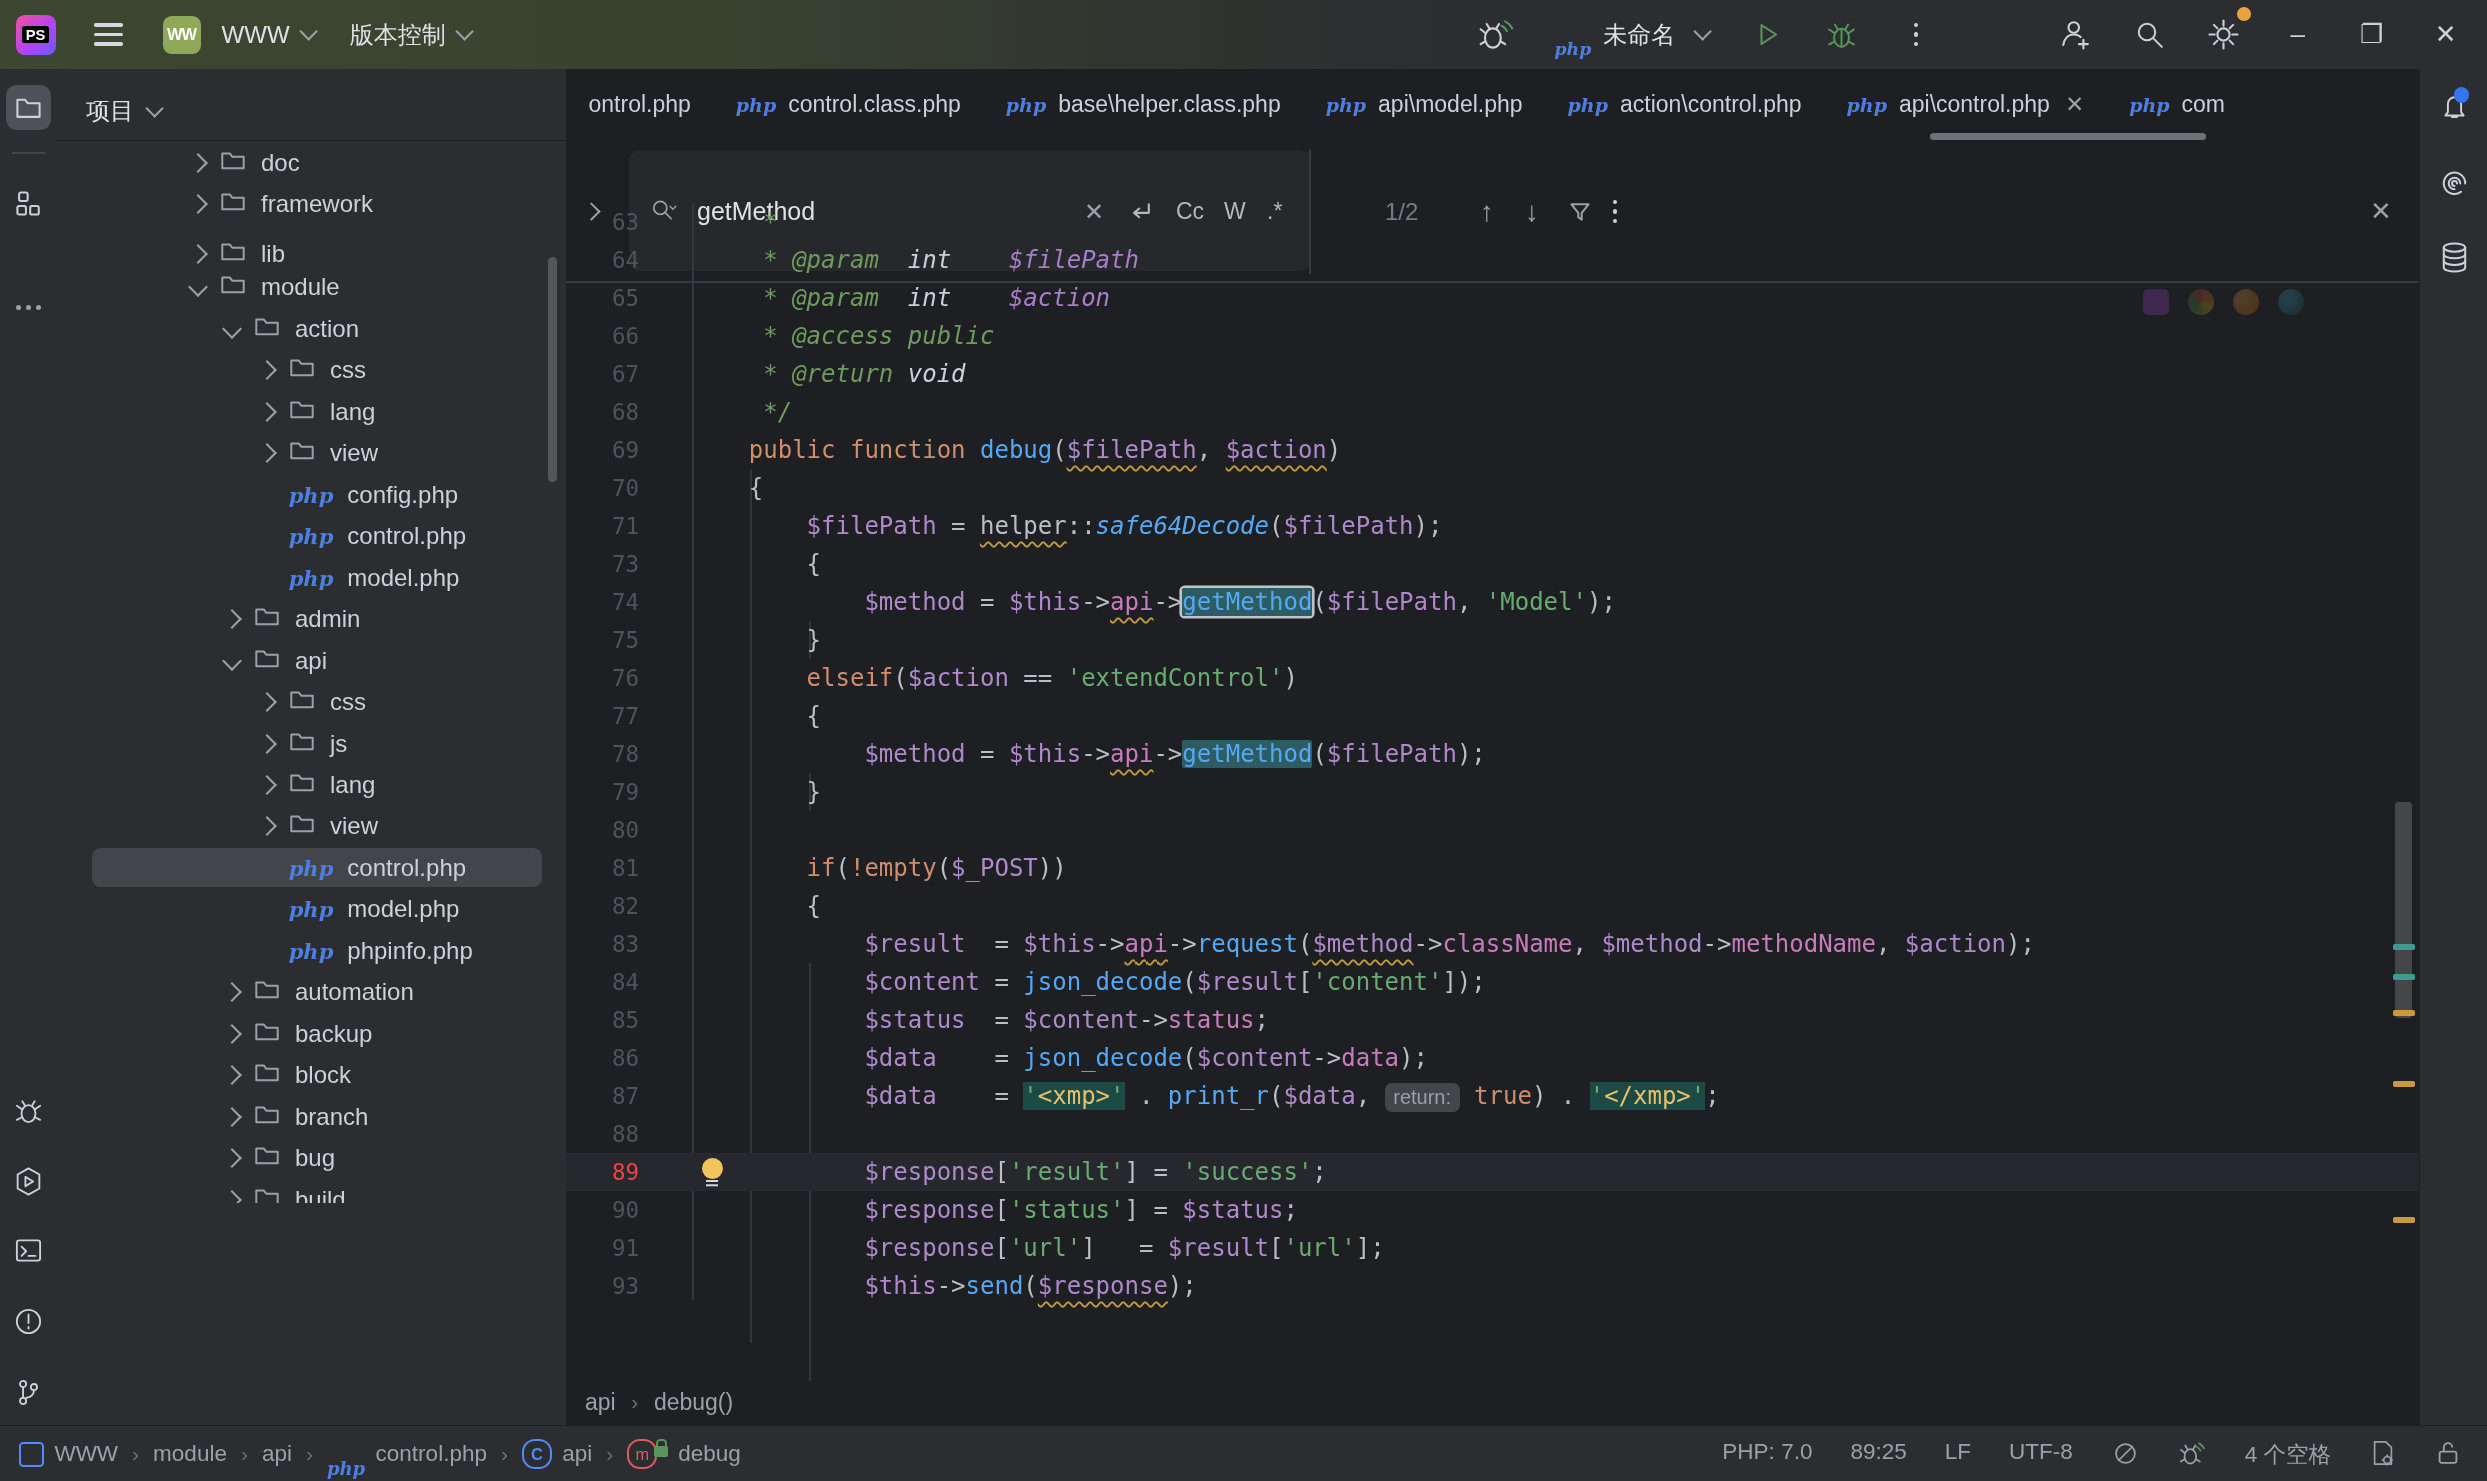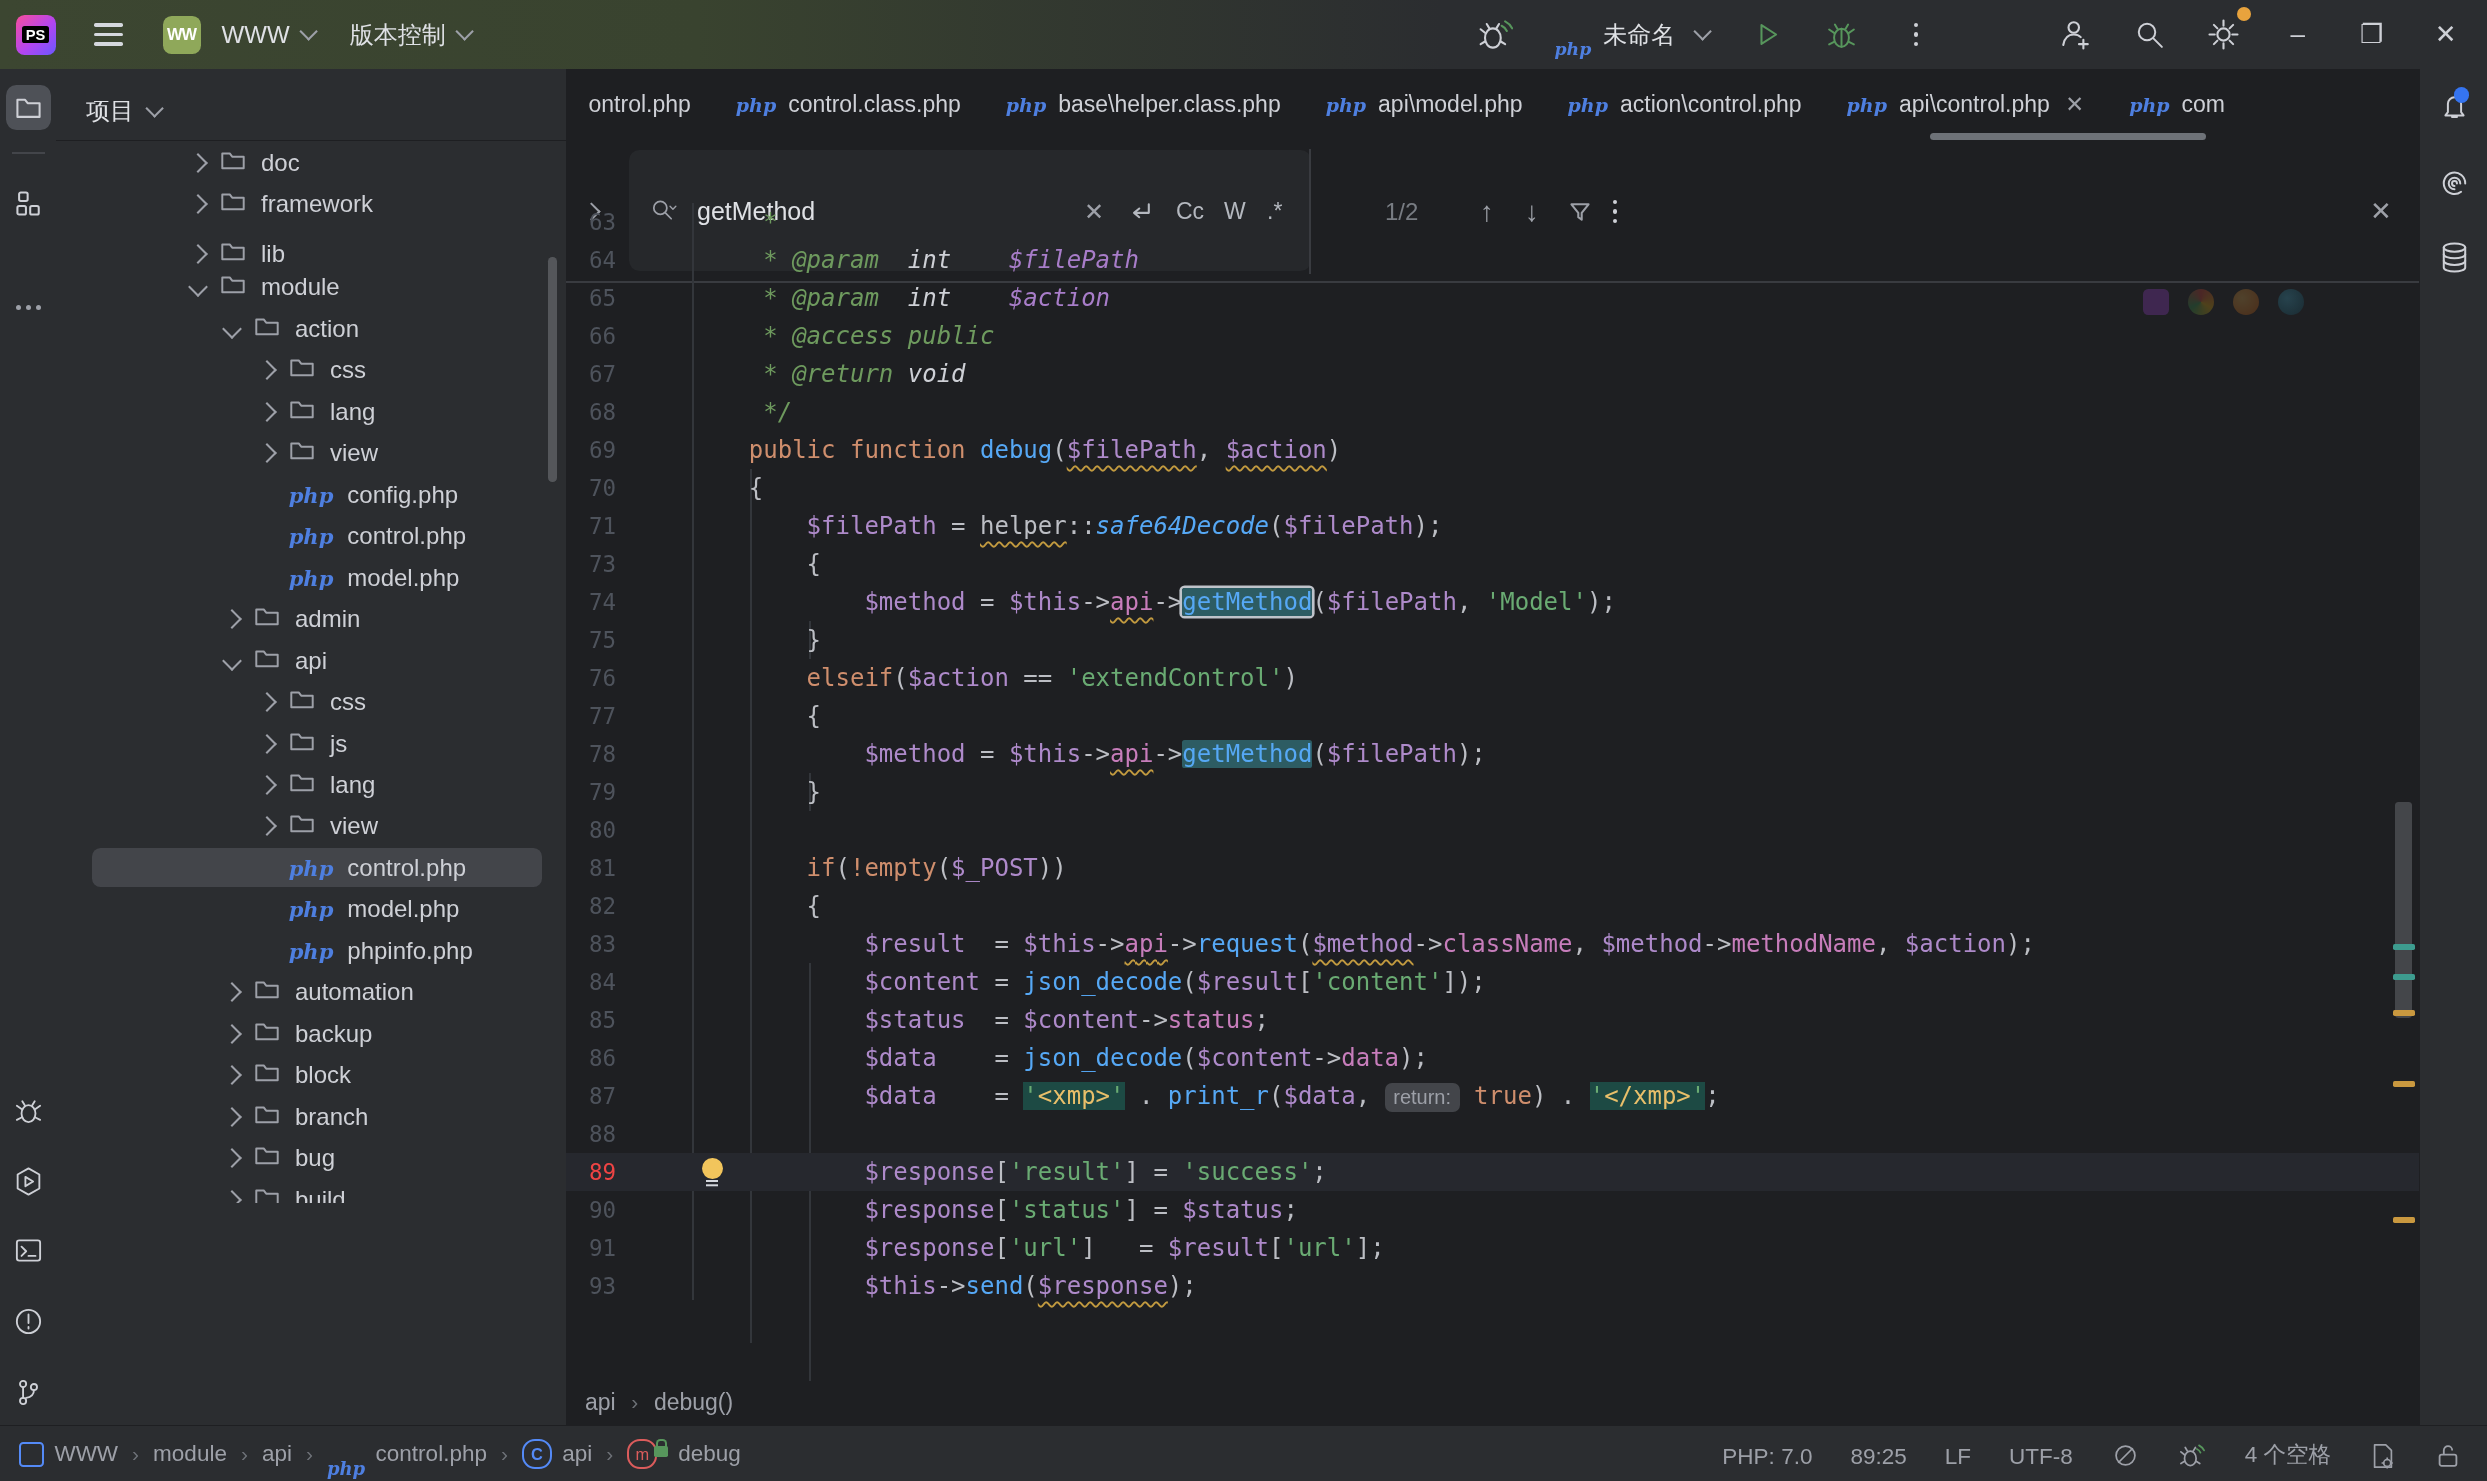--- a/index.html
+++ b/index.html
@@ -70,21 +70,21 @@
   #search-query{color:#DFE1E5;font-size:25px;}
   .sb-opt{font-size:23px;color:#B4B8BF;}
   .sb-count{color:#787C83;}
   .sb-div{position:absolute;left:743px;top:8.6px;width:1.7px;height:125px;background:#393B40;}
 
   
   #code{position:absolute;left:0;top:134px;width:1853px;height:1175px;}
   #code-rows{position:absolute;left:0;top:0;width:1853px;}
   .crow{position:relative;height:38px;font-family:"DejaVu Sans Mono",monospace;font-size:24px;line-height:38px;white-space:pre;}
   .crow.cur{background:#26282E;}
-  .ln{position:absolute;left:0;top:0;width:73px;text-align:center;font-size:22.5px;color:#4E535C;font-family:"DejaVu Sans Mono",monospace;}
+  .ln{position:absolute;left:0;top:0;width:73px;text-align:right;font-size:22.5px;color:#4E535C;font-family:"DejaVu Sans Mono",monospace;}
   .crow.cur .ln{color:#ef4444;}
   .ct{position:absolute;left:125px;top:0;}
   .guide{position:absolute;width:1.7px;background:#33363B;}
   .bulb{position:absolute;left:136px;top:5.2px;width:21px;height:21px;border-radius:10.4px;background:#F2C55C;}
   .bulb::after{content:"";position:absolute;left:4.3px;top:21.6px;width:12px;height:2.6px;background:#D5D8DE;box-shadow:0 4.3px 0 #D5D8DE;}
   
   .cmt{color:#6E9A5E;font-style:italic;}
   .cmtt{color:#CED0D6;font-style:italic;}
   .cmtv{color:#A87DC9;font-style:italic;}
   .kw{color:#CF8E6D;}
@@ -129,21 +129,21 @@
 
   
   #right-strip{left:2419px;top:69px;width:68px;height:1356px;background:#2B2D30;border-left:0.9px solid #1E1F22;}
   .rs-ico{position:absolute;left:12px;width:45px;height:45px;display:flex;align-items:center;justify-content:center;}
   .bell-dot{position:absolute;right:1.7px;top:-1.7px;width:15.6px;height:15.6px;border-radius:7.8px;background:#3574F0;}
 
   
   #statusbar{left:0;top:1425px;width:2487px;height:56px;background:#2B2D30;border-top:0.9px solid #1E1F22;
     display:flex;align-items:center;font-size:22.5px;color:#9DA0A8;}
   #status-left{display:flex;align-items:center;gap:14px;margin-left:19px;}
-  #status-right{display:flex;align-items:flex-end;gap:38px;margin-left:auto;margin-right:26px;}
+  #status-right{display:flex;align-items:flex-start;gap:38px;margin-left:auto;margin-right:26px;}
   .sb-item{display:flex;align-items:center;gap:10.4px;white-space:nowrap;}
   .cls-ico{width:26px;height:26px;border:2.6px solid #548AF7;border-radius:13px;color:#548AF7;font-size:16.4px;display:flex;
     align-items:center;justify-content:center;font-weight:bold;}
   .mth-ico{width:26px;height:26px;border:2.6px solid #DB5C5C;border-radius:13px;color:#DB5C5C;font-size:16.4px;display:flex;
     align-items:center;justify-content:center;}
   .lock-g{width:14px;height:11.2px;background:#57965C;border-radius:1.7px;position:relative;margin-left:-3.5px;margin-top:7px;}
   .lock-g::before{content:"";position:absolute;left:1.7px;top:-7px;width:7px;height:7px;border:2.6px solid #57965C;border-bottom:none;border-radius:4.3px 4.3px 0 0;}
   .proj-sq{width:21px;height:21px;border:2.6px solid #548AF7;border-radius:4.3px;}
 </style>
 </head>

